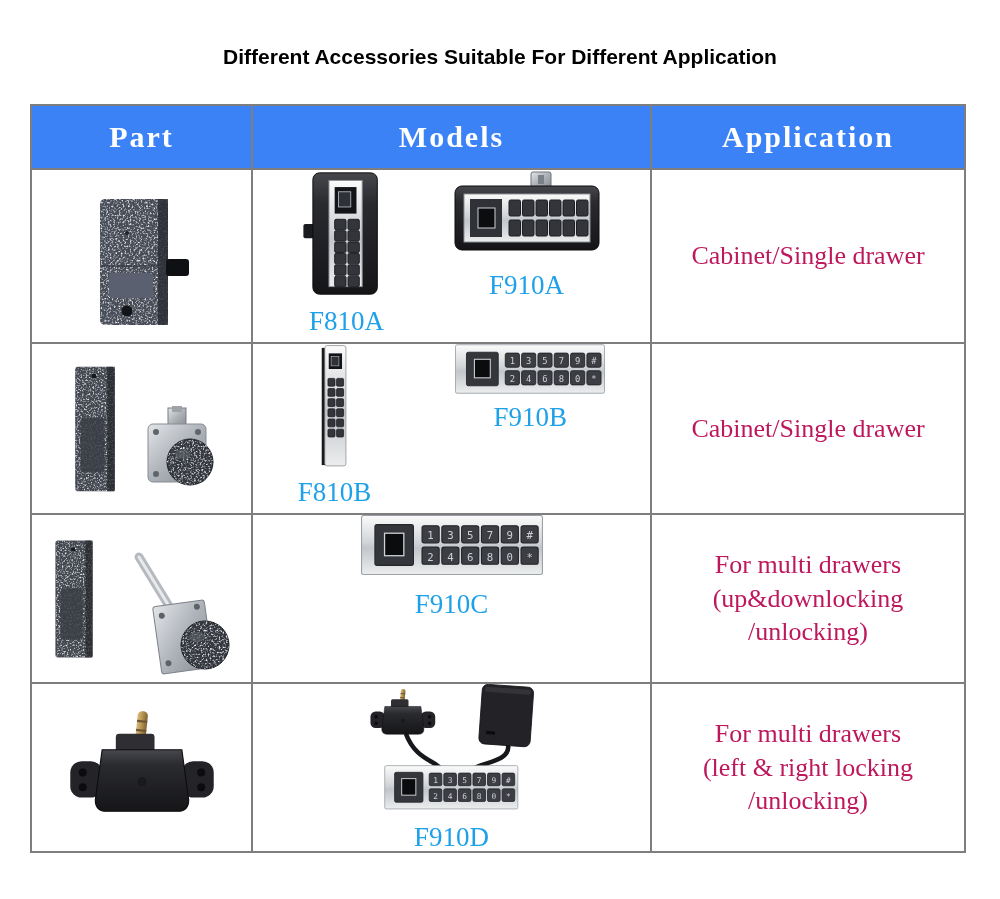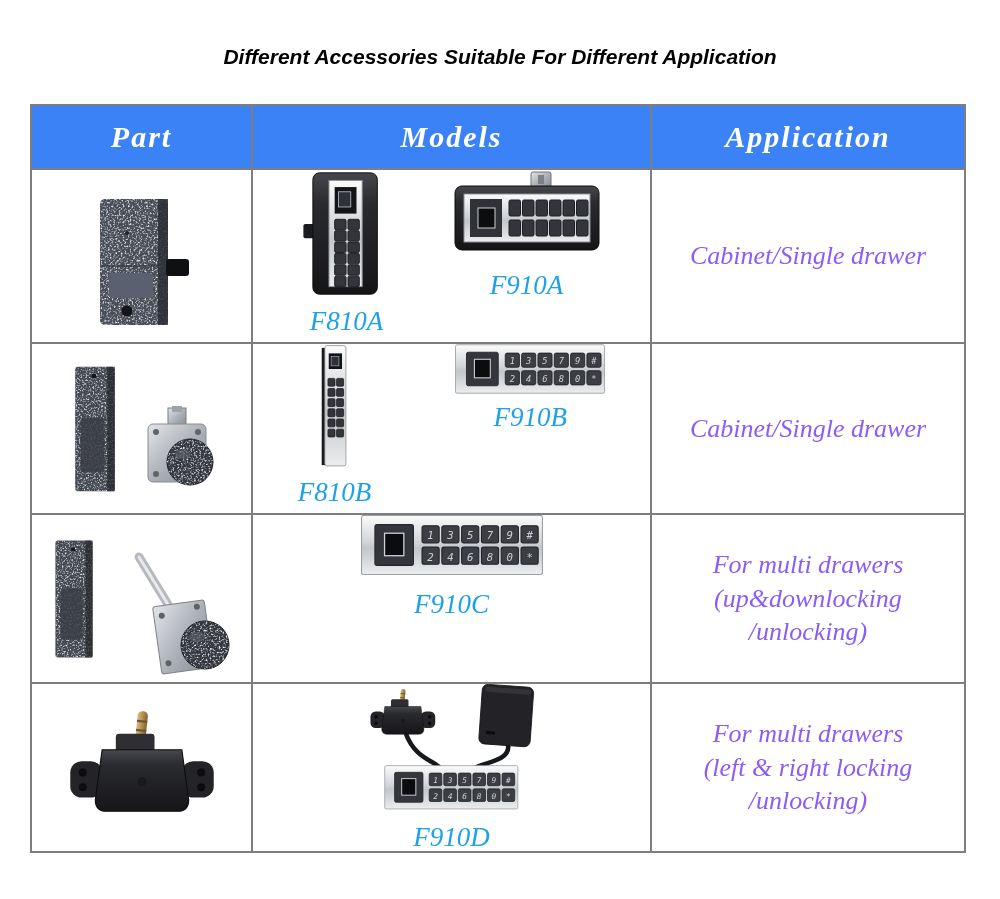--- a/index.html
+++ b/index.html
@@ -1,28 +1,28 @@
 <!DOCTYPE html>
 <html><head>
 <meta charset="utf-8">
 <style>
   html,body{margin:0;padding:0;background:#ffffff;}
   .page{position:relative;width:1000px;height:899px;background:#fff;overflow:hidden;
-        font-family:"Liberation Serif",serif;font-style:italic;}
+        font-family:"Liberation Serif",serif;}
   .title{padding-top:45px;text-align:center;font-family:"Liberation Sans",sans-serif;
          font-weight:bold;font-size:21px;color:#000;}
   .tbl{margin:35px 0 0 30px;width:936px;border:2px solid #7e7e7e;box-sizing:border-box;
        display:grid;grid-template-columns:221px 399px 312px;
        grid-template-rows:64px 174px 171px 169px 167px;background:#fff;}
   .c{border-right:2px solid #7e7e7e;border-bottom:2px solid #7e7e7e;box-sizing:border-box;
      display:flex;align-items:center;justify-content:center;overflow:hidden;}
   .lastcol{border-right:none;}
   .lastrow{border-bottom:none;}
   .hd{background:#3b82f6;color:#fff;font-weight:bold;font-size:30px;letter-spacing:2px;}
-  .app{font-size:26px;color:#8b5cf6;text-align:center;white-space:pre-line;line-height:1.3;}
+  .app{font-size:26px;color:#be185d;text-align:center;white-space:pre-line;line-height:1.3;}
   .models{display:flex;align-items:stretch;justify-content:center;gap:58px;}
   .mitem{display:flex;flex-direction:column;align-items:center;justify-content:flex-start;
          padding-bottom:7px;}
   .mitem.vcenter{justify-content:flex-start;padding-bottom:0;}
   .mlabel{font-size:27px;color:#1ea1e9;margin-top:10px;line-height:1;}
   .part{gap:10px;}
 </style>
 </head>
 <body>
 

